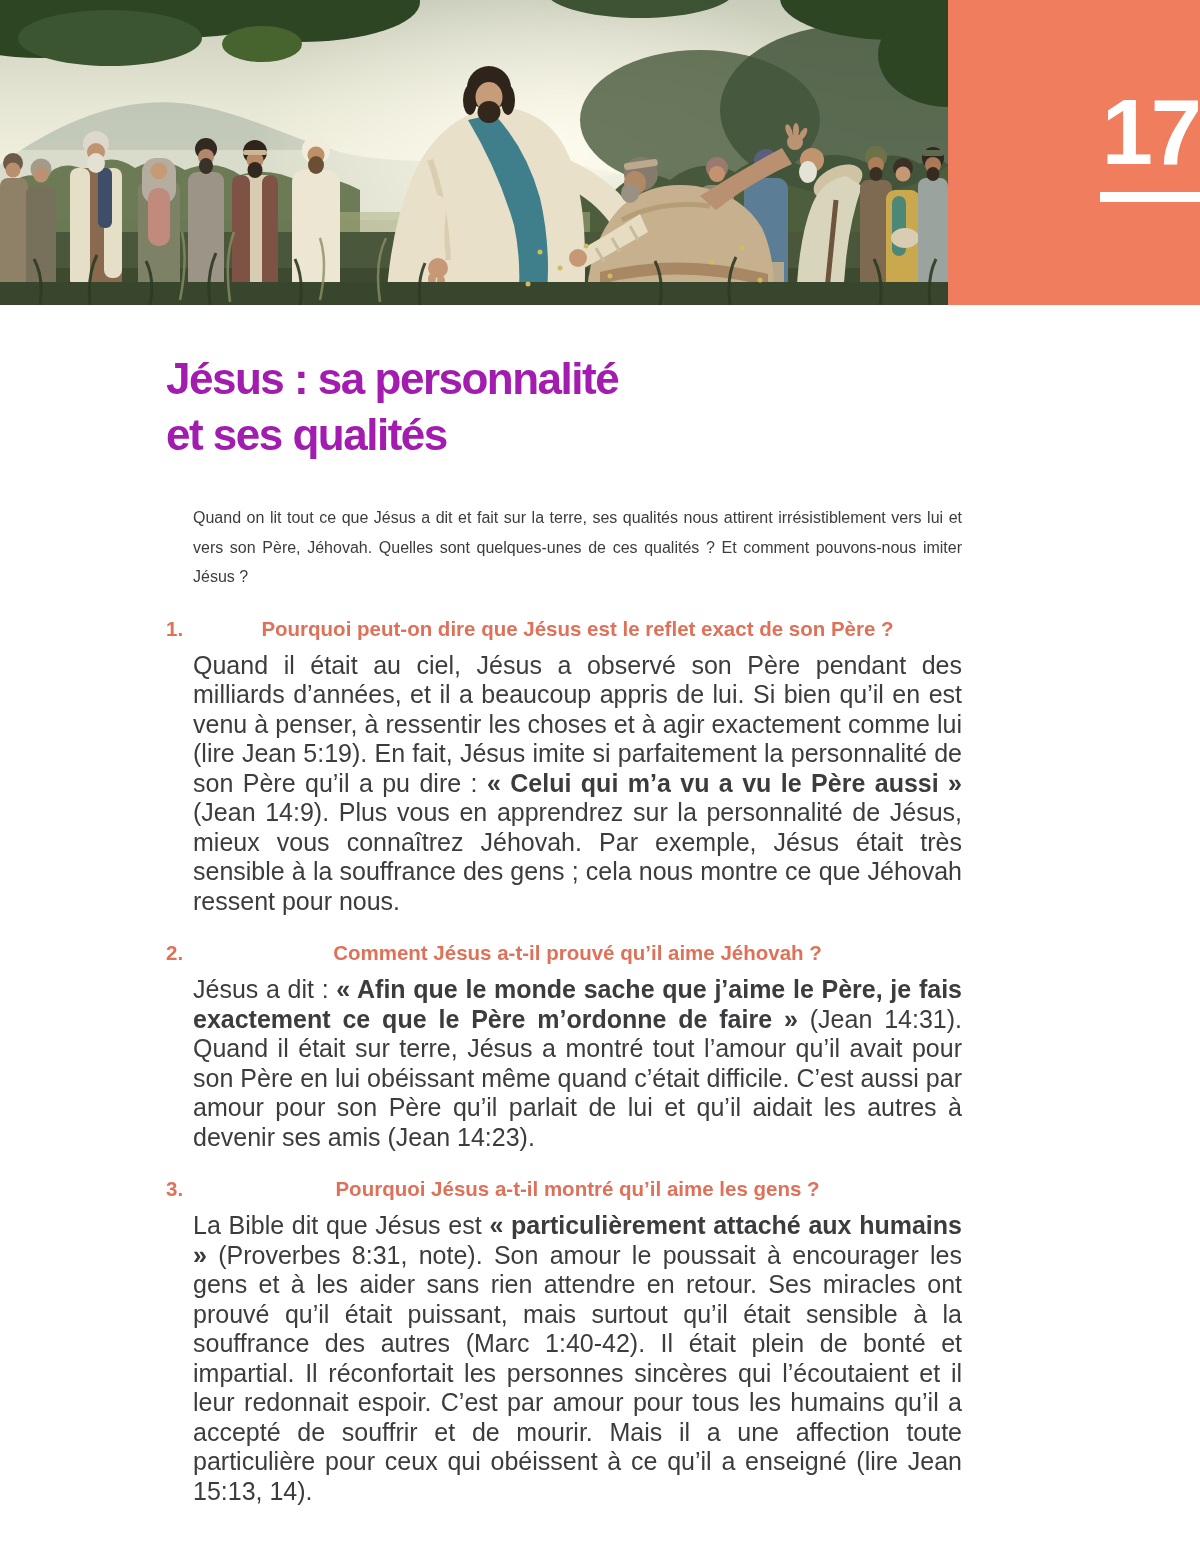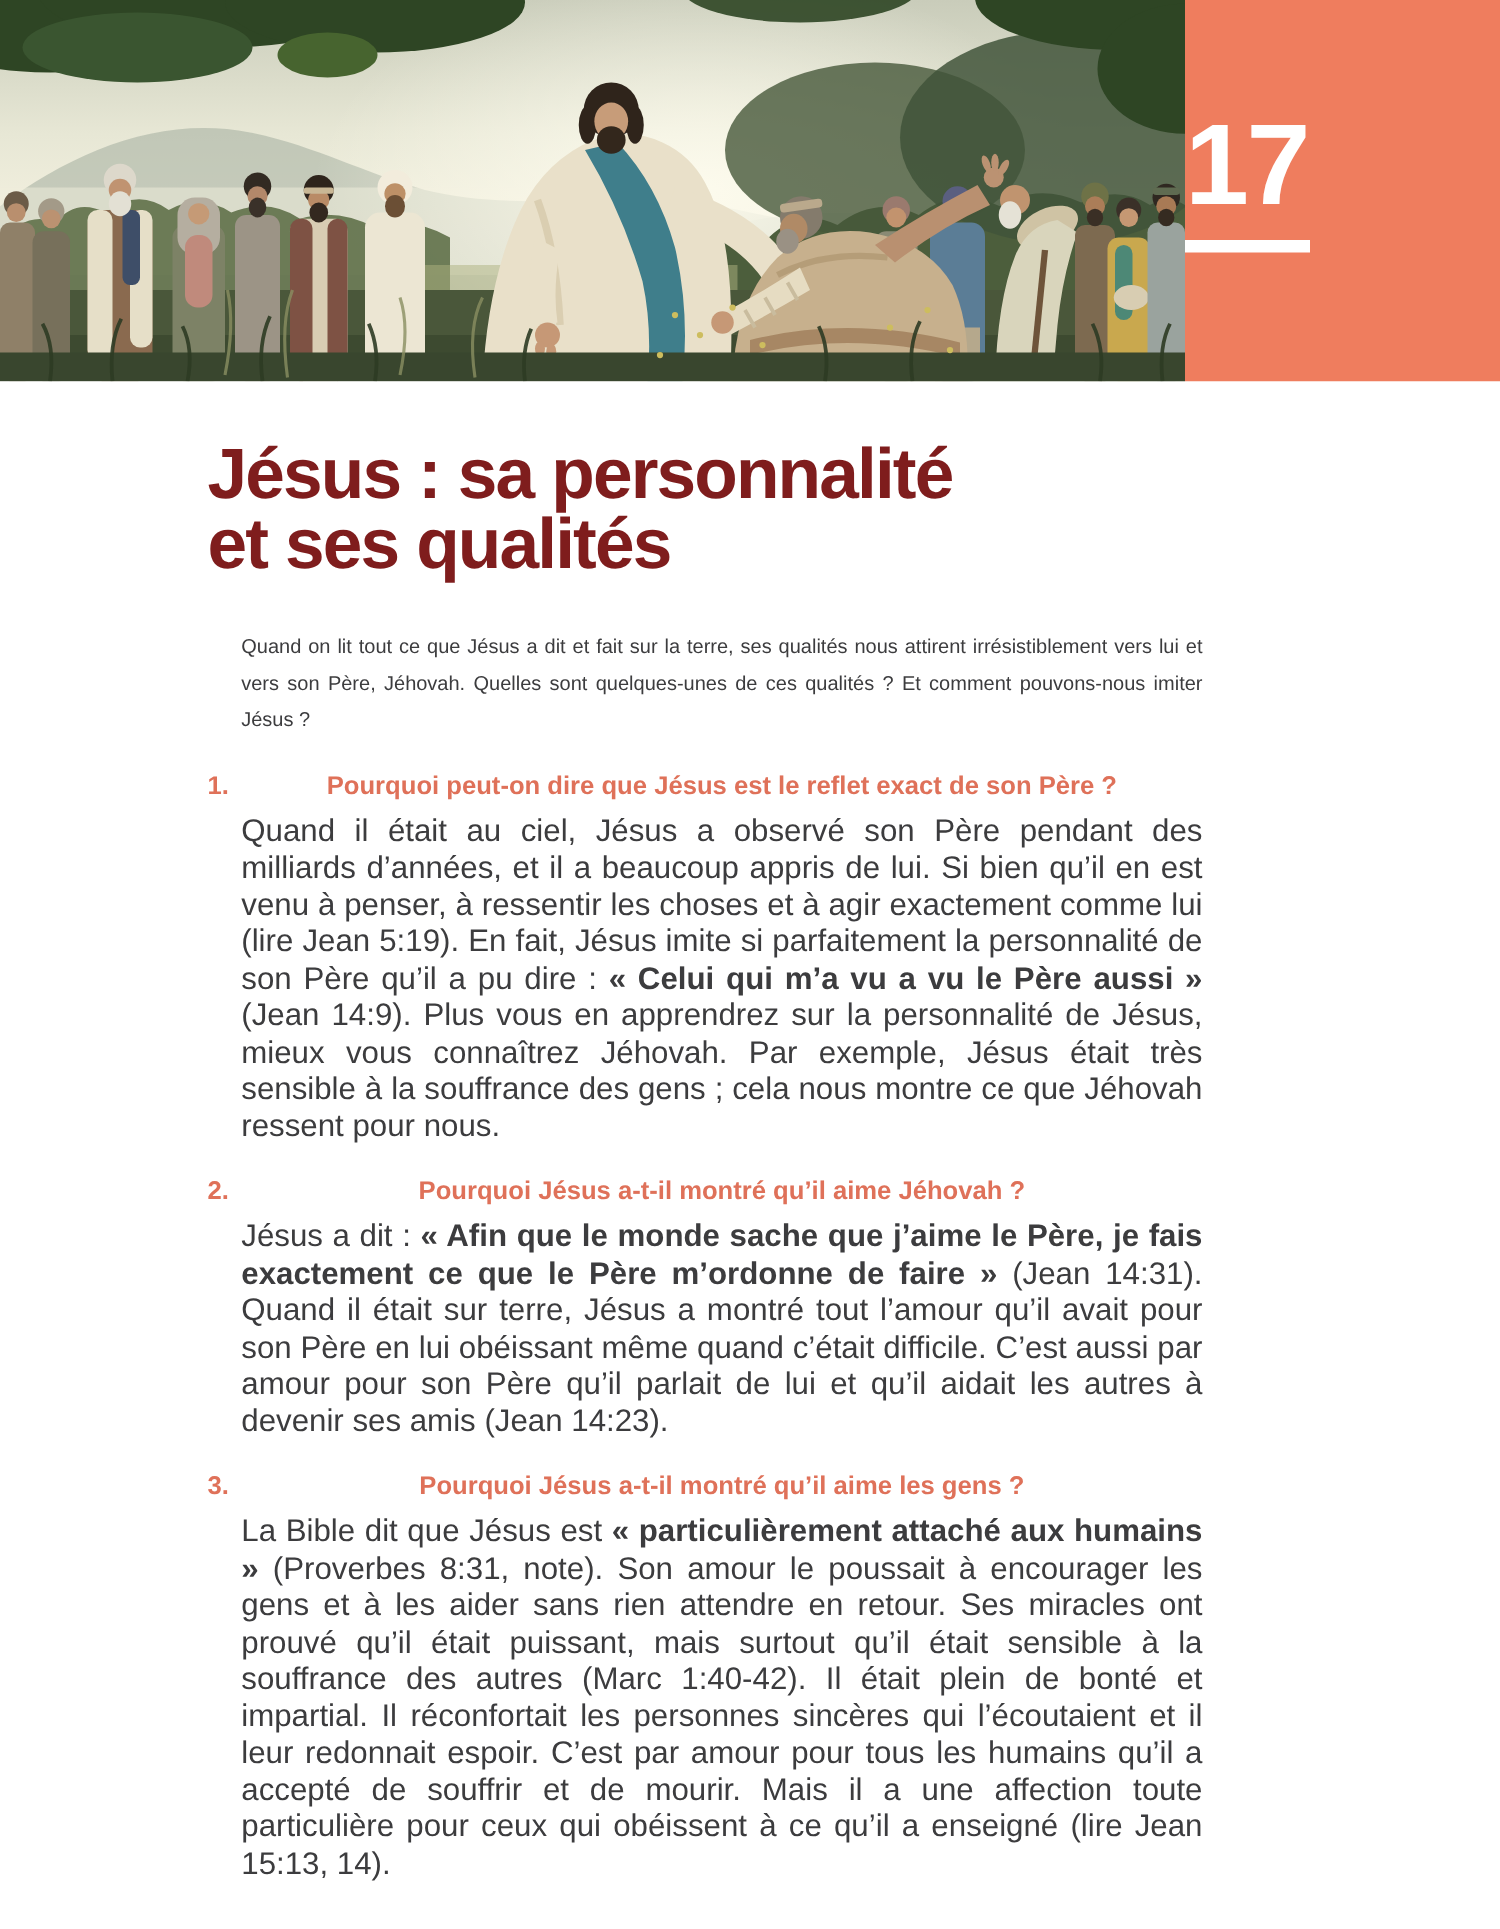--- a/index.html
+++ b/index.html
@@ -5,28 +5,28 @@
   html,body{margin:0;padding:0;background:#ffffff;}
   body{width:1200px;height:1543px;font-family:"Liberation Sans","DejaVu Sans",sans-serif;
        -webkit-font-smoothing:antialiased;}
   .page{position:relative;width:1200px;height:1543px;background:#fff;overflow:hidden;}
 
   
   .hero{position:absolute;top:0;left:0;width:1200px;height:305px;}
   .hero-photo{position:absolute;top:0;left:0;width:948px;height:305px;overflow:hidden;}
   .hero-photo svg{display:block;width:948px;height:305px;}
   .hero-number-block{position:absolute;top:0;left:948px;width:252px;height:305px;
-       background:var(--accent,#EF7D5E);display:flex;flex-direction:column;align-items:flex-start;}
+       background:var(--accent,#EF7D5E);display:flex;flex-direction:column;align-items:flex-end;}
   .hero-number{margin-top:86px;font-size:92px;line-height:1;font-weight:700;color:#fff;letter-spacing:-2px;}
   .hero-underline{width:100px;height:10px;background:#fff;margin-top:14px;}
 
   
   main{position:absolute;top:305px;left:0;width:1200px;}
-  h1.title{margin:46px 238px 0 166px;font-size:57px;line-height:56px;font-weight:700;
-       color:#7f1d1d;letter-spacing:-1.5px;}
+  h1.title{margin:46px 238px 0 166px;font-size:44px;line-height:56px;font-weight:700;
+       color:#a21caf;letter-spacing:-1.5px;}
   p.intro{margin:40px 238px 0 193px;font-size:16px;line-height:29.5px;color:var(--body-text,#3c3c3e);
        text-align:justify;hyphens:auto;-webkit-hyphens:auto;}
   .qa{margin:24px 238px 0 166px;}
   h2.q{display:flex;margin:0 0 10px 0;font-size:20.5px;line-height:25px;font-weight:700;
        color:var(--heading-accent,#DF7159);}
   .q-num{flex:0 0 27px;}
   .q-text{flex:1;text-align:center;}
   p.answer{margin:0 0 0 27px;font-size:25px;line-height:29.5px;color:var(--body-text,#3c3c3e);
        text-align:justify;hyphens:auto;-webkit-hyphens:auto;}
   p.answer .b{font-weight:700;}
@@ -225,21 +225,21 @@
       <h2 class="q">
         <span class="q-num">1.</span>
         <span class="q-text">Pourquoi peut-on dire que Jésus est le reflet exact de son Père ?</span>
       </h2>
       <p class="answer"><span>Quand il était au ciel, Jésus a observé son Père pendant des milliards d’années, et il a beaucoup appris de lui. Si bien qu’il en est venu à penser, à ressentir les choses et à agir exactement comme lui (lire Jean 5:19). En fait, Jésus imite si parfaitement la personnalité de son Père qu’il a pu dire : </span><span class="b">« Celui qui m’a vu a vu le Père aussi »</span><span> (Jean 14:9). Plus vous en apprendrez sur la personnalité de Jésus, mieux vous connaîtrez Jéhovah. Par exemple, Jésus était très sensible à la souffrance des gens ; cela nous montre ce que Jéhovah ressent pour nous.</span></p>
     </section>
 
     <section class="qa">
       <h2 class="q">
         <span class="q-num">2.</span>
-        <span class="q-text">Pourquoi Jésus a-t-il montré qu’il aime Jéhovah ?</span>
+        <span class="q-text">Comment Jésus a-t-il prouvé qu’il aime Jéhovah ?</span>
       </h2>
       <p class="answer"><span>Jésus a dit : </span><span class="b">« Afin que le monde sache que j’aime le Père, je fais exactement ce que le Père m’ordonne de faire »</span><span> (Jean 14:31). Quand il était sur terre, Jésus a montré tout l’amour qu’il avait pour son Père en lui obéissant même quand c’était difficile. C’est aussi par amour pour son Père qu’il parlait de lui et qu’il aidait les autres à devenir ses amis (Jean 14:23).</span></p>
     </section>
 
     <section class="qa">
       <h2 class="q">
         <span class="q-num">3.</span>
         <span class="q-text">Pourquoi Jésus a-t-il montré qu’il aime les gens ?</span>
       </h2>
       <p class="answer"><span>La Bible dit que Jésus est </span><span class="b">« particulièrement attaché aux humains »</span><span> (Proverbes 8:31, note). Son amour le poussait à encourager les gens et à les aider sans rien attendre en retour. Ses miracles ont prouvé qu’il était puissant, mais surtout qu’il était sensible à la souffrance des autres (Marc 1:40-42). Il était plein de bonté et impartial. Il réconfortait les personnes sincères qui l’écoutaient et il leur redonnait espoir. C’est par amour pour tous les humains qu’il a accepté de souffrir et de mourir. Mais il a une affection toute particulière pour ceux qui obéissent à ce qu’il a enseigné (lire Jean 15:13, 14).</span></p>

